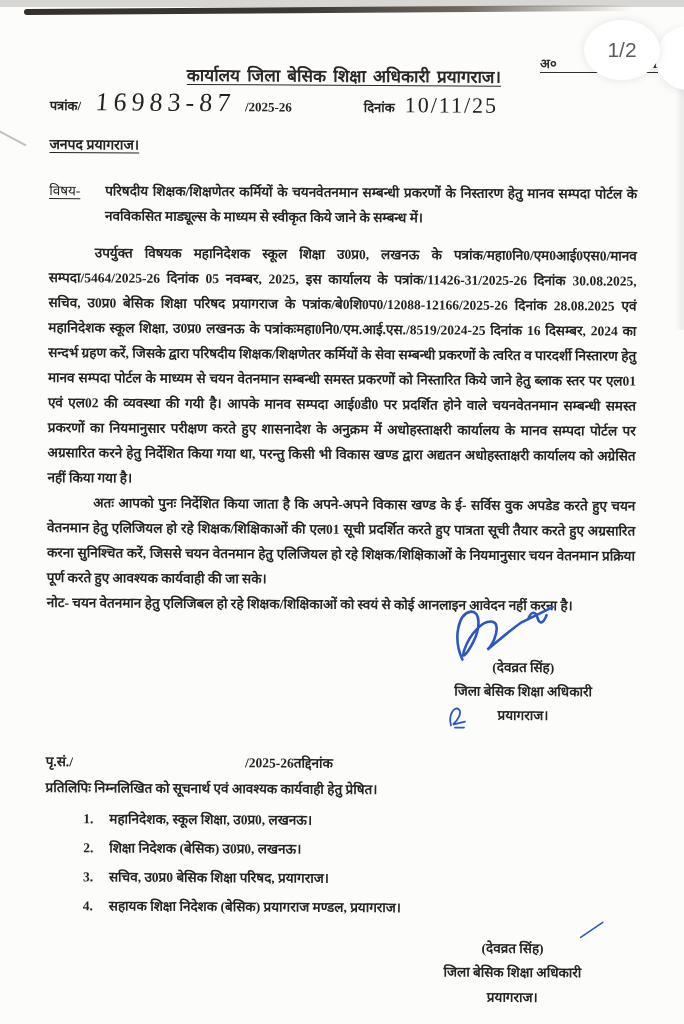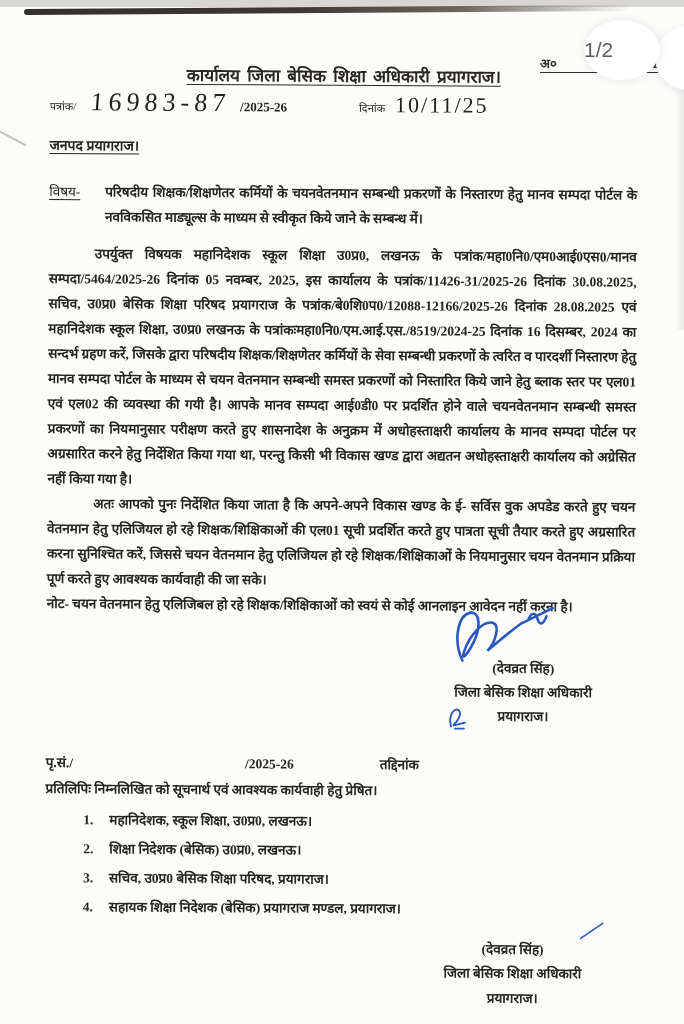--- a/index.html
+++ b/index.html
@@ -23,21 +23,21 @@
   }
   .corner-mark { position:absolute; top:136px; left:-8px; width:36px; height:2px; background:#c2c0bc; transform:rotate(28deg); }
   .right-shade { position:absolute; top:50px; right:0; width:9px; height:280px;
     background:linear-gradient(to left, rgba(0,0,0,0.07), rgba(0,0,0,0)); }
 
   
   .page-badge {
     position:absolute; top:20px; right:24px; width:76px; height:60px;
     background:#ffffff; border-radius:50%;
     box-shadow:0 0 10px rgba(0,0,0,0.10);
-    display:flex; align-items:center; 
+    display:flex; align-items:center; justify-content:center;
     font-family:"Liberation Sans", sans-serif; font-size:21px; color:#5c5c60;
     z-index:3;
   }
   .page-badge-partial {
     position:absolute; top:26px; right:-36px; width:64px; height:64px;
     background:#ffffff; border-radius:50%;
     box-shadow:-2px 2px 8px rgba(0,0,0,0.07); z-index:2;
   }
   .corner-fragment {
     position:absolute; top:55px; right:26px; width:118px; z-index:1;
@@ -52,21 +52,21 @@
     padding:62px 46px 0 50px;
     transform:rotate(0.35deg); transform-origin:40px 60px;
     font-size:13.5px; line-height:25px; font-weight:600;
   }
   .office-title {
     text-align:center; font-size:17px; font-weight:bold;
     text-decoration:underline; text-underline-offset:3px; word-spacing:3px;
     margin:0 0 2px 0; color:#2a2724;
   }
   .ref-line { display:flex; align-items:baseline; margin-top:2px; white-space:nowrap; }
-  .ref-label, .date-label { font-weight:normal; font-size:11px; }
+  .ref-label, .date-label { font-weight:bold; font-size:13px; }
   .handwr {
     font-family:cursive; color:#23211f; font-weight:normal;
   }
   .ref-num { font-size:26px; letter-spacing:5px; margin:0 10px 0 14px; transform:skewX(-4deg); }
   .ref-year { font-size:13px; font-weight:bold; }
   .date-label { margin-left:72px; }
   .date-val { font-size:22px; letter-spacing:2px; margin-left:10px; }
 
   .addressee { margin-top:14px; font-weight:bold; font-size:14px; line-height:26px; }
   .addressee div { display:table; text-decoration:underline; text-underline-offset:3px; }
@@ -81,21 +81,21 @@
   .sig1 { position:relative; width:210px; margin:0 6px 0 auto; text-align:center; }
   .sig1 .sig-svg { display:block; margin:-16px auto -10px 30px; }
   .sig-name { line-height:24px; }
   .sig-desig { line-height:24px; }
   .sig-place { line-height:24px; position:relative; }
   .sig-place .pre-scrawl { position:absolute; left:28px; top:0; }
 
   .endorse-line { display:flex; align-items:baseline; margin-top:24px; white-space:nowrap; }
   .endorse-ref { font-weight:bold;text-align:right; }
   .endorse-year { margin-left:172px; font-weight:bold; }
-  .endorse-date { margin-left:86px; font-weight:bold; }
+  .endorse-date { font-weight:bold; }
   .copy-line { margin-top:1px; }
   .copy-list { margin-top:4px; }
   .copy-row { display:flex; line-height:29px; }
   .copy-num { width:26px; margin-left:38px; }
   .copy-text { flex:1; }
 
   .sig2 { position:relative; width:220px; margin:14px 10px 0 auto; text-align:center; }
   .sig2 .tail-svg { position:absolute; top:-18px; right:18px; }
 </style>
 </head>

